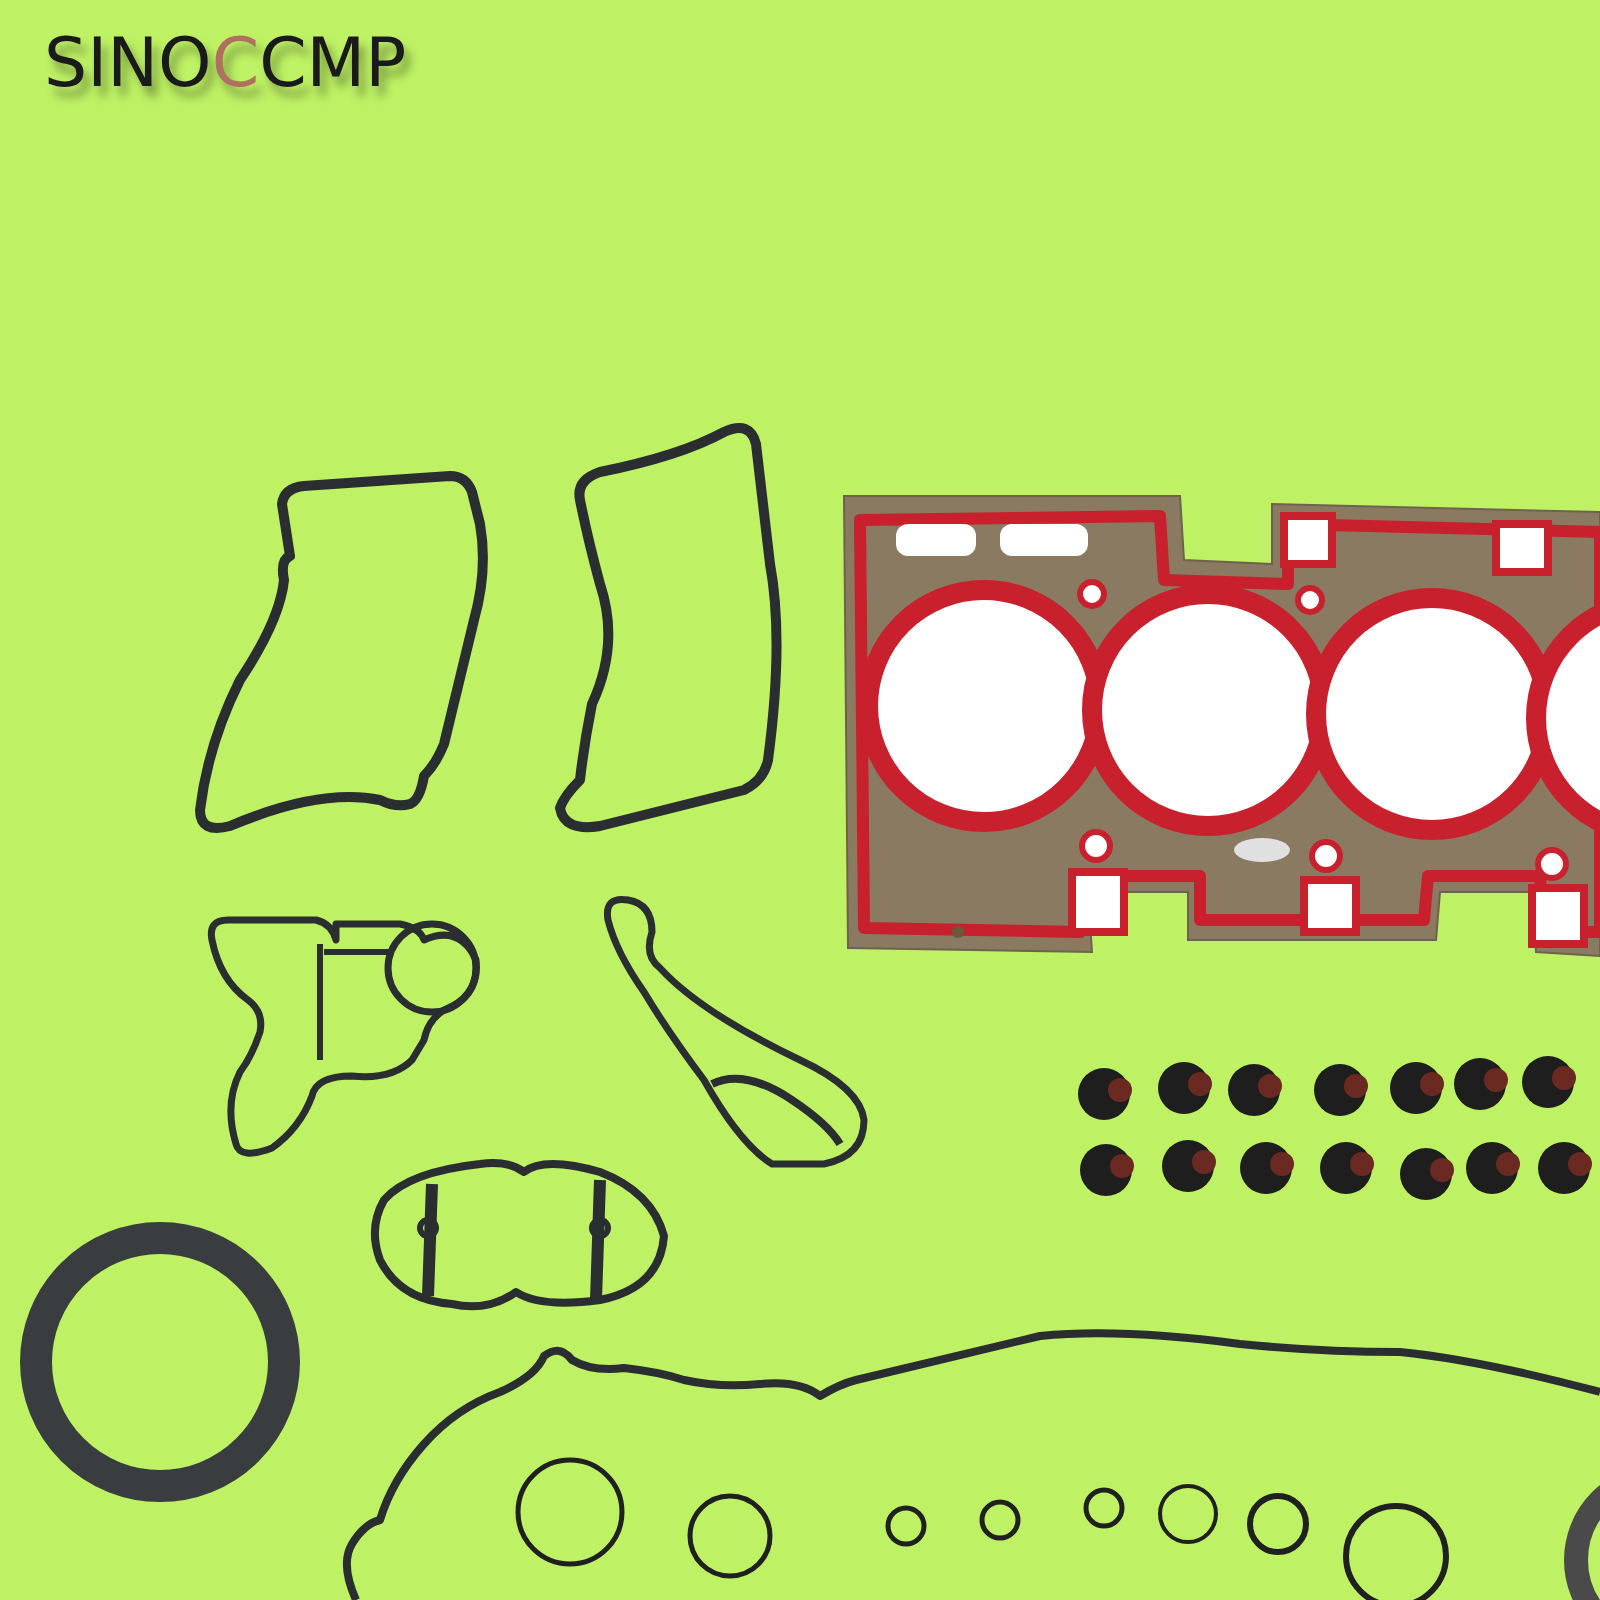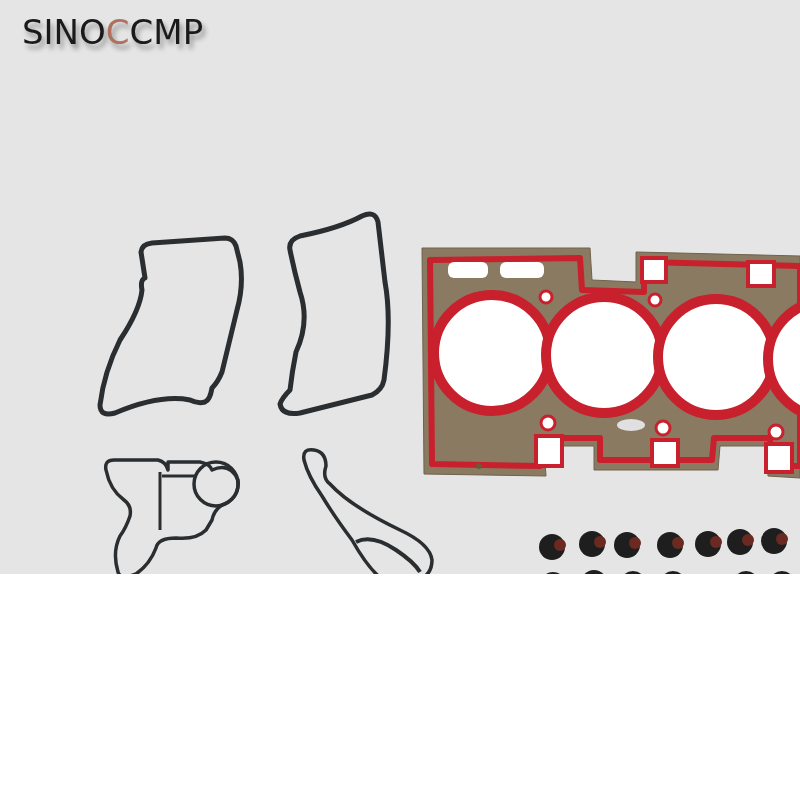--- a/index.html
+++ b/index.html
@@ -1,16 +1,16 @@
 <!DOCTYPE html>
 <html><head>
 <meta charset="utf-8">
 <style>
   html, body { margin: 0; padding: 0; background: #ffffff; }
-  .canvas { position: relative; width: 800px; height: 574px; background: #e5e5e5; overflow: hidden; }
+  .canvas { position: relative; width: 800px; height: 800px; background: #bef264; overflow: hidden; }
   .logo {
     position: absolute; left: 22px; top: 12px;
     font-family: "DejaVu Sans", sans-serif; font-size: 34px; letter-spacing: 0px;
     color: #1a1a1a; text-shadow: 3px 5px 5px rgba(0,0,0,0.35);
   }
   .logo .accent { color: #b07060; }
   svg.scene { position: absolute; left: 0; top: 0; }
 </style>
 </head>
 <body>

